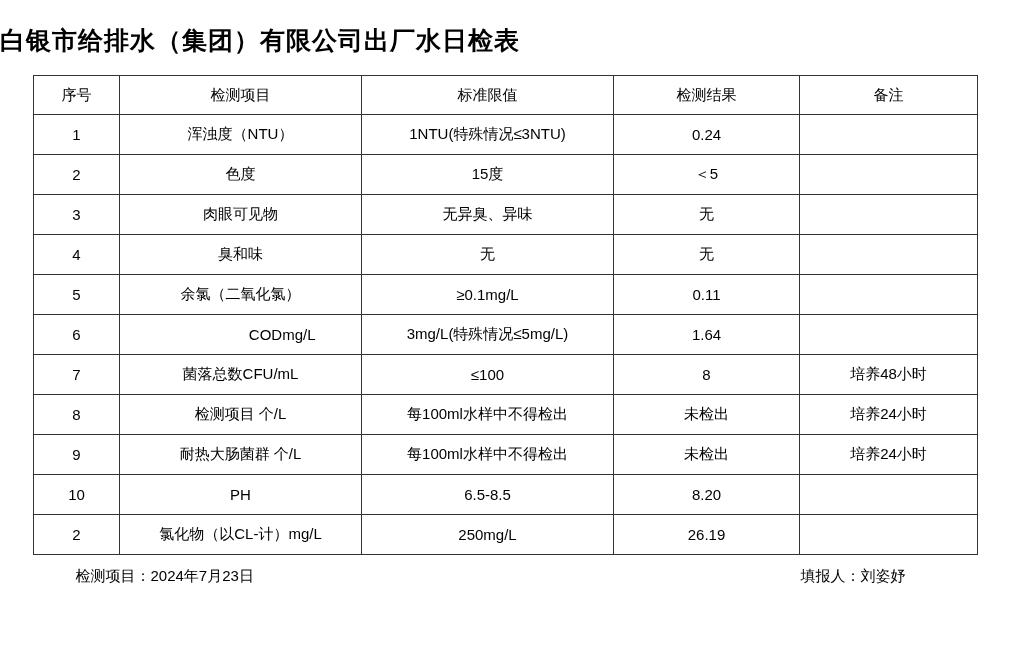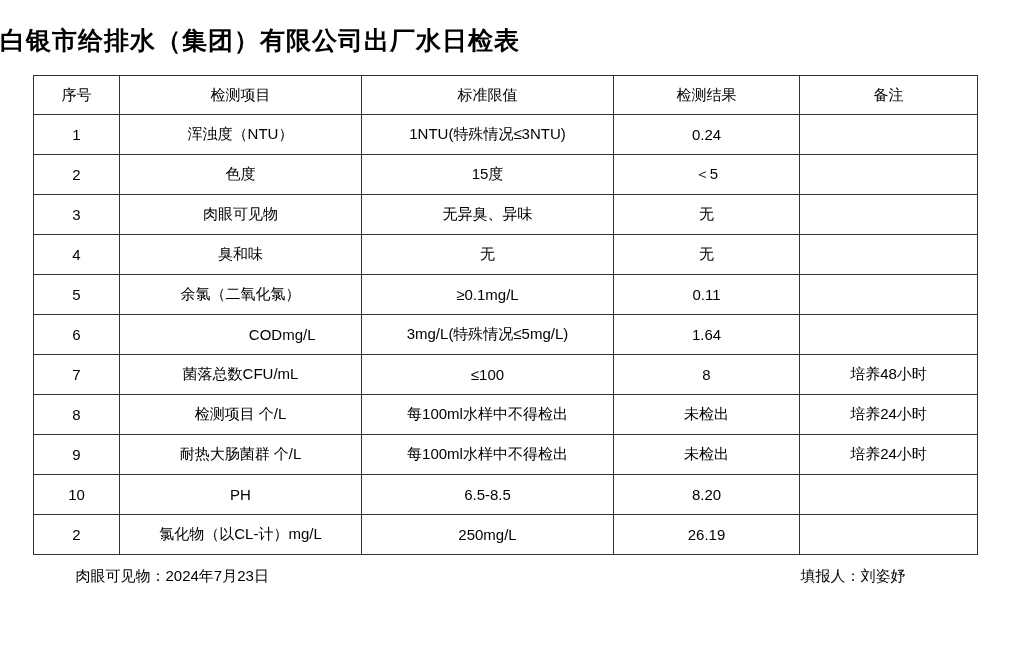--- a/index.html
+++ b/index.html
@@ -183,17 +183,17 @@
         <td>2</td>
         <td>氯化物（以CL-计）mg/L</td>
         <td>250mg/L</td>
         <td>26.19</td>
         <td></td>
       </tr>
     </tbody>
   </table>
 
   <div class="footer">
-    <div class="f-cell f-sample">肉眼可见物：2024年7月23日</div>
+    <div class="f-cell f-sample">检测项目：2024年7月23日</div>
     <div class="f-cell f-reporter">填报人：刘姿妤</div>
   </div>
 
 </div>
 
 </body></html>

